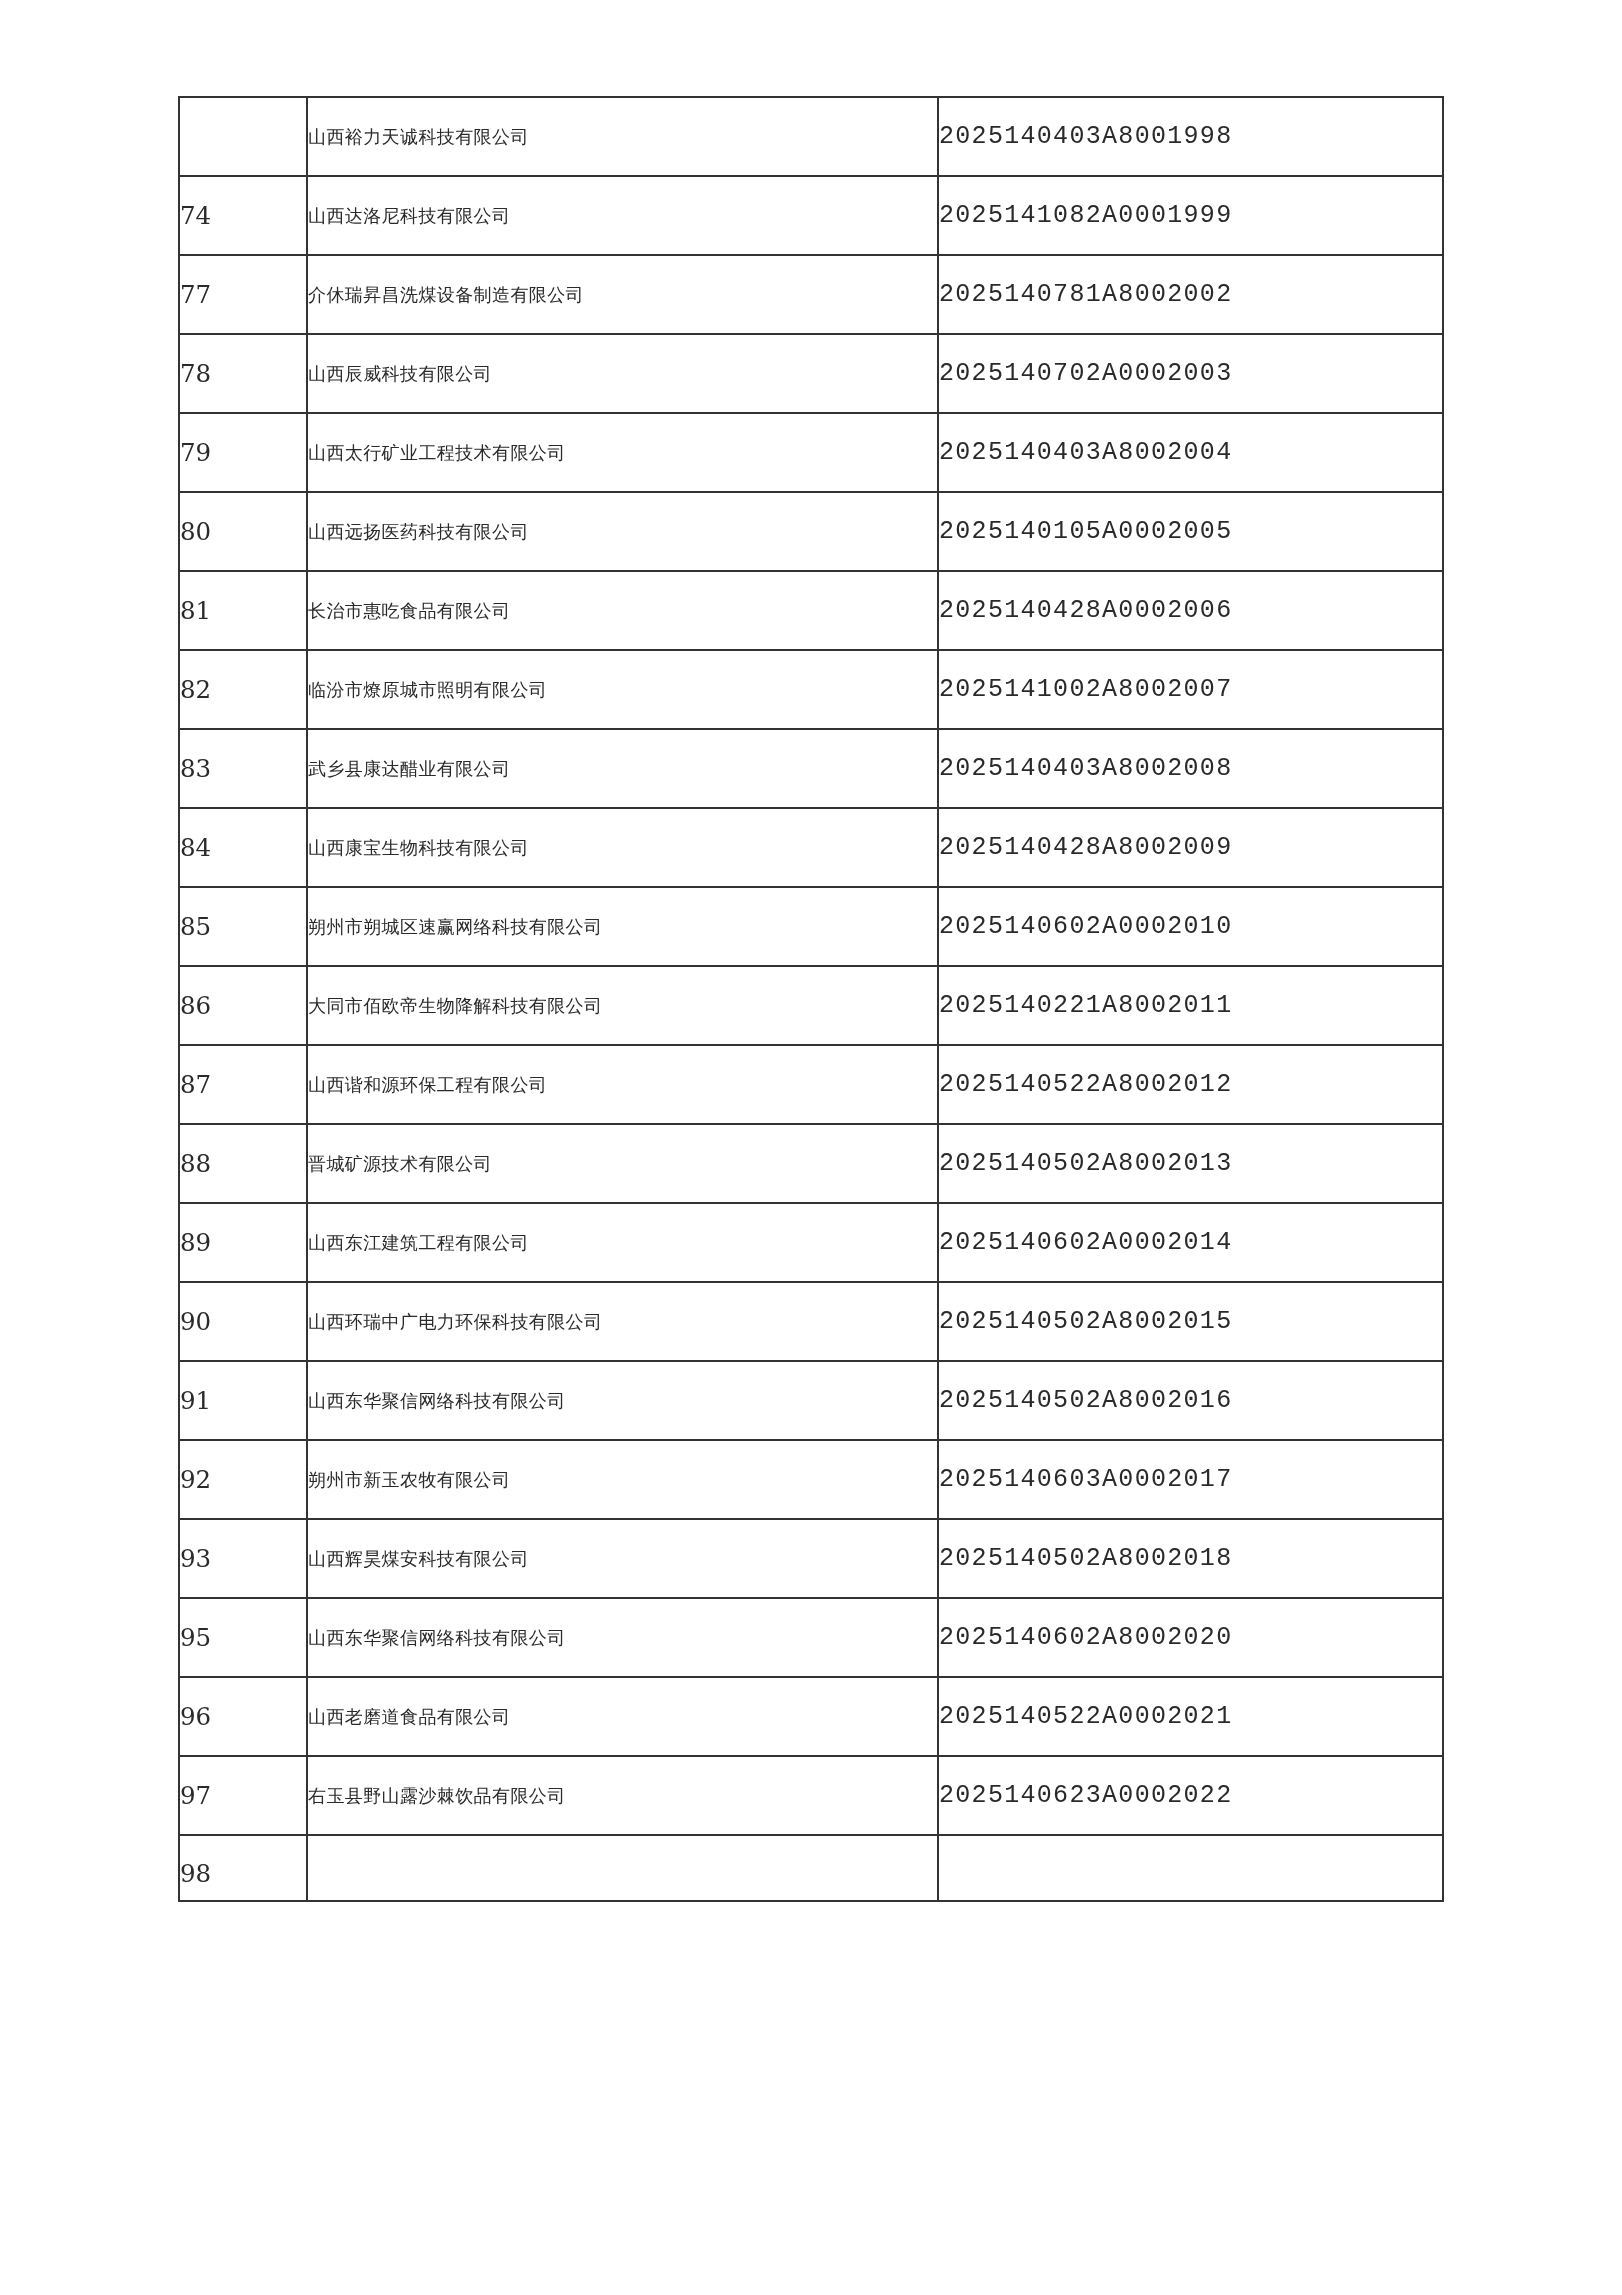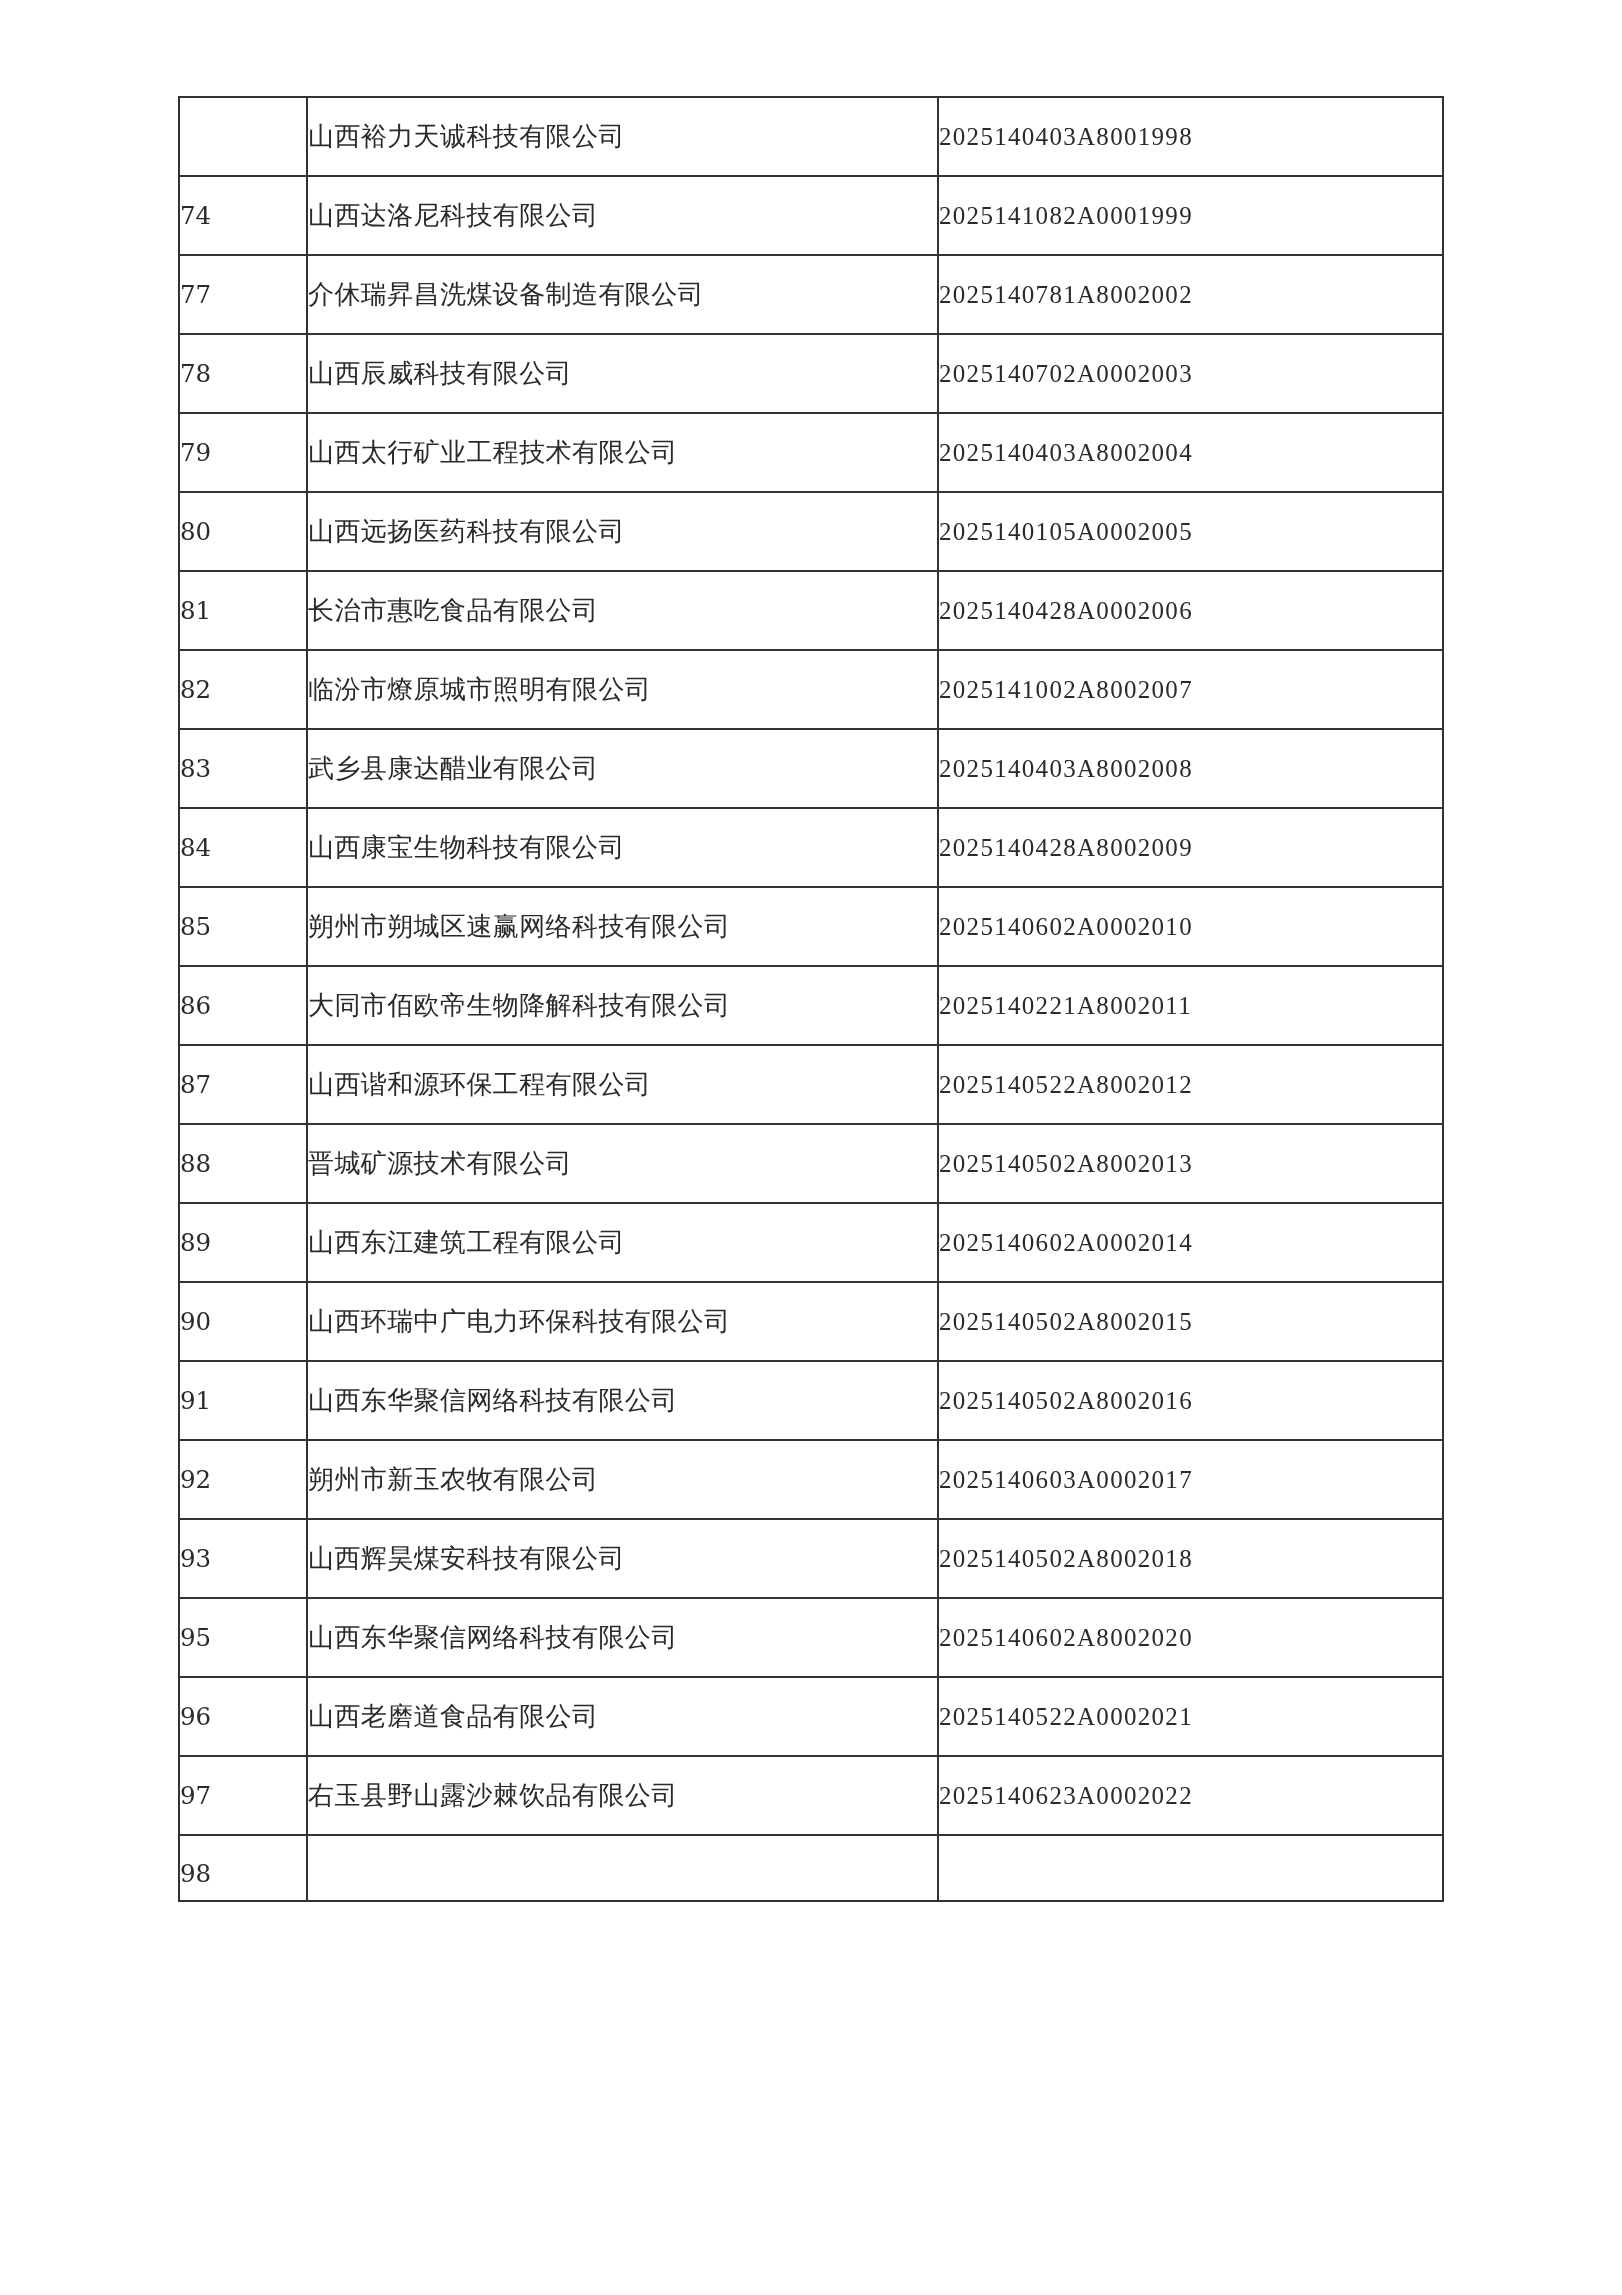--- a/index.html
+++ b/index.html
@@ -15,22 +15,22 @@
     padding: 0;
     height: 77px;
     vertical-align: middle;
     white-space: nowrap;
     overflow: hidden;
   }
   col.c-no { width: 128px; }
   col.c-name { width: 631px; }
   col.c-code { width: 505px; }
   td.no { font-family: "DejaVu Serif", "Liberation Serif", serif; font-size: 24.5px; }
-  td.name { padding-left: 22px; font-family: Liberation Serif, serif; font-size: 26px; letter-spacing: 0.4px; }
-  td.code { padding-left: 21px; font-family: Liberation Serif, serif; font-size: 25px; letter-spacing: 1.3px; }
+  td.name { padding-left: 22px; font-family: Liberation Serif, serif; font-size: 18px; letter-spacing: 0.4px; }
+  td.code { padding-left: 21px; font-family: Liberation Mono, monospace; font-size: 25px; letter-spacing: 1.3px; }
   tr.last td { height: 51px; vertical-align: top; padding-top: 12px; }
   tr.last td.no { line-height: 52px; }
 </style>
 </head>
 <body>
 
 <div class="page">
   <table class="roster">
     <colgroup>
       <col class="c-no">

